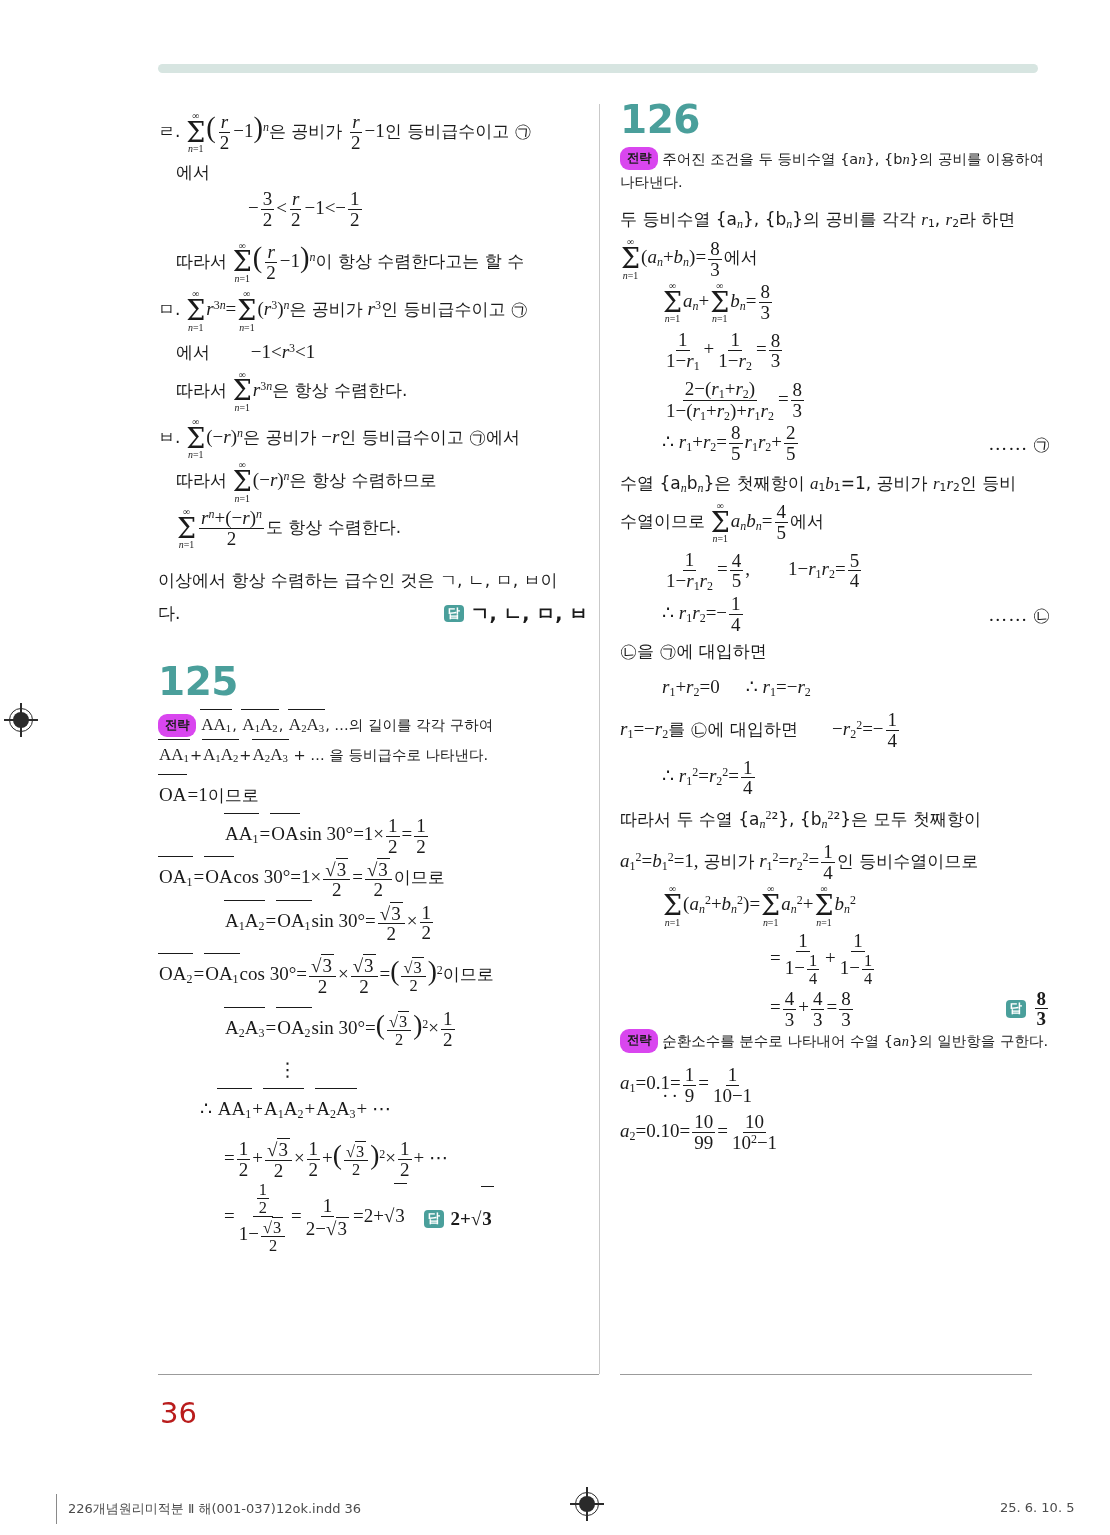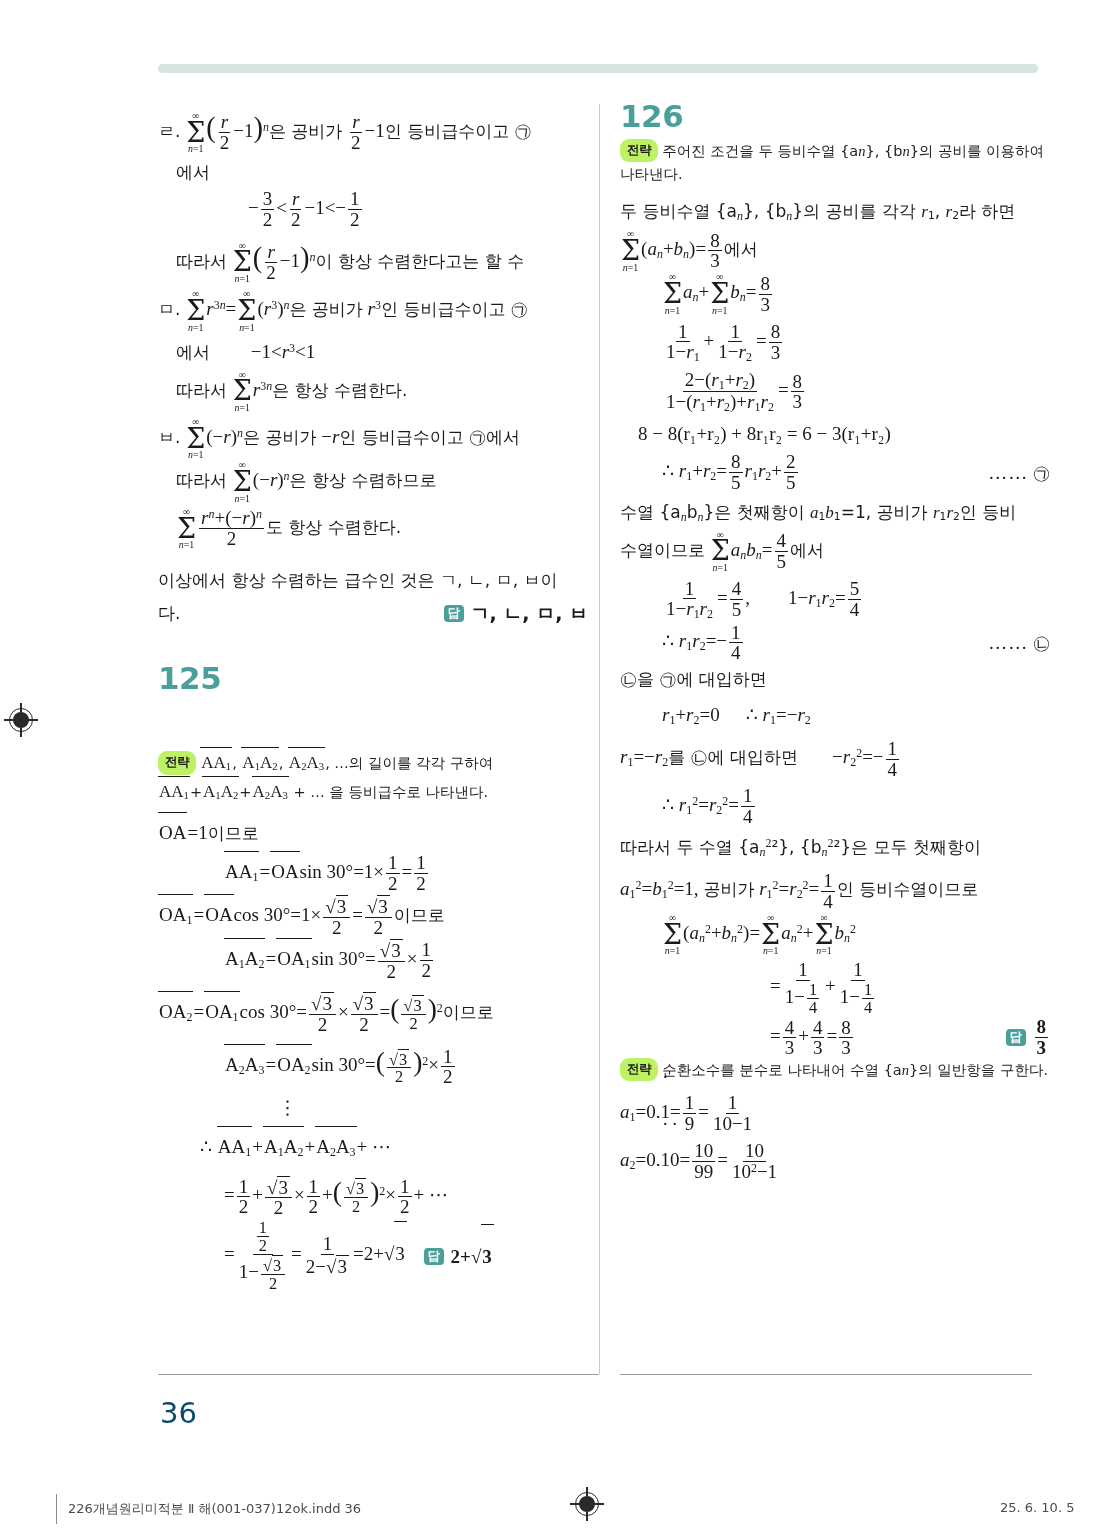--- a/index.html
+++ b/index.html
@@ -28,27 +28,27 @@
   
   .col{position:absolute;top:100px;width:430px;}
   .col-left{left:158px;}
   .col-right{left:620px;}
   .col-divider{position:absolute;left:599px;top:104px;width:1px;height:1270px;background:#c9c9c9;}
   .rule-left{position:absolute;left:158px;top:1374px;width:441px;height:1px;background:#9b9b9b;}
   .rule-right{position:absolute;left:620px;top:1374px;width:412px;height:1px;background:#9b9b9b;}
 
   
   .prob-num{font-family:"DejaVu Sans","Liberation Sans",sans-serif;
-    font-size:31px;font-weight:bold;color:#4a9f9b;letter-spacing:-0.5px;
+    font-size:39px;font-weight:bold;color:#4a9f9b;letter-spacing:-0.5px;
     margin:0 0 6px 0;line-height:1.05;}
 
   
   .strategy{font-family:"DejaVu Sans","Liberation Sans",sans-serif;
     font-size:14.5px;line-height:1.62;color:#222;margin-bottom:6px;}
-  .badge-strategy{display:inline-block;background:#bef264;color:#1d1d1d;
+  .badge-strategy{display:inline-block;background:#d946ef;color:#1d1d1d;
     border-radius:9px;padding:1px 7px 2px 7px;font-size:12.5px;font-weight:bold;
     margin-right:4px;vertical-align:1.5px;letter-spacing:-0.4px;}
   .strategy .mathi{font-family:"Liberation Serif",serif;font-style:italic;}
 
   
   .line{font-size:19px;line-height:1.95;margin:0;white-space:nowrap;}
   .line.wrap{white-space:normal;}
   .ko{font-family:"DejaVu Sans","Liberation Sans",sans-serif;font-size:17px;}
   .mi{font-style:italic;font-family:"Liberation Serif","DejaVu Serif",serif;}
   .ind1{margin-left:18px;}
@@ -90,21 +90,21 @@
   .ans{display:inline-flex;align-items:center;gap:7px;}
   .badge-ans{display:inline-block;background:#4a9f9b;color:#fff;border-radius:4px;
     font-family:"DejaVu Sans","Liberation Sans",sans-serif;font-size:12.5px;
     font-weight:bold;padding:2px 4px 3px 4px;line-height:1;letter-spacing:-0.5px;}
   .ans-text{font-weight:bold;font-size:19px;}
   .dots{letter-spacing:1px;}
 
   
   .page-number{position:absolute;left:160px;top:1396px;
     font-family:"DejaVu Sans","Liberation Sans",sans-serif;
-    font-size:29px;color:#0c4a6e;}
+    font-size:29px;color:#b91c1c;}
   .footer-left{position:absolute;left:68px;top:1500px;
     font-family:"DejaVu Sans","Liberation Sans",sans-serif;
     font-size:13px;color:#4b4b4b;white-space:nowrap;}
   .footer-rule{position:absolute;left:56px;top:1494px;width:1px;height:30px;background:#8a8a8a;}
   .footer-right{position:absolute;left:1000px;top:1500px;
     font-family:"DejaVu Sans","Liberation Sans",sans-serif;
     font-size:13px;color:#4b4b4b;white-space:nowrap;}
 </style>
 </head>
 <body>
@@ -231,21 +231,21 @@
       <span class="line ko">다.</span>
       <span class="ans">
         <span class="badge-ans">답</span>
         <span class="ans-text ko">ㄱ, ㄴ, ㅁ, ㅂ</span>
       </span>
     </div>
 
     <div class="prob-num" style="margin-top:32px;">125</div>
 
     <div class="strategy">
-      <span class="badge-strategy">전략</span><span class="seg" style="font-family:'Liberation Serif',serif;font-size:17px;margin-top:46px;">AA<sub>1</sub></span>,
+      <span class="badge-strategy">전략</span><span class="seg" style="font-family:'Liberation Serif',serif;font-size:17px;">AA<sub>1</sub></span>,
       <span class="seg" style="font-family:'Liberation Serif',serif;font-size:17px;">A<sub>1</sub>A<sub>2</sub></span>,
       <span class="seg" style="font-family:'Liberation Serif',serif;font-size:17px;">A<sub>2</sub>A<sub>3</sub></span><span>, …의 길이를 각각 구하여</span><br>
       <span class="seg" style="font-family:'Liberation Serif',serif;font-size:17px;">AA<sub>1</sub></span>+<span class="seg" style="font-family:'Liberation Serif',serif;font-size:17px;">A<sub>1</sub>A<sub>2</sub></span>+<span class="seg" style="font-family:'Liberation Serif',serif;font-size:17px;">A<sub>2</sub>A<sub>3</sub></span><span> + … 을 등비급수로 나타낸다.</span>
     </div>
 
     <div class="line">
       <span class="seg">OA</span>=1<span class="ko">이므로</span>
     </div>
     <div class="line ind3">
       <span class="seg">AA<sub>1</sub></span>=<span class="seg">OA</span>sin 30°=1×<span class="frac">
@@ -388,21 +388,20 @@
     </div>
     <div class="line ind2" style="line-height:2.6;">
       <span class="frac">
           <span class="num">2−(<span class="mi">r</span><sub>1</sub>+<span class="mi">r</span><sub>2</sub>)</span>
           <span class="den">1−(<span class="mi">r</span><sub>1</sub>+<span class="mi">r</span><sub>2</sub>)+<span class="mi">r</span><sub>1</sub><span class="mi">r</span><sub>2</sub></span>
         </span>=<span class="frac">
           <span class="num">8</span>
           <span class="den">3</span>
         </span>
     </div>
-    <div class="line ind1">8 − 8(r₁+r₂) + 8r₁r₂ = 6 − 3(r₁+r₂)</div>
     <div style="display:flex;align-items:center;">
       <span class="line ind2">
         ∴ <span class="mi">r</span><sub>1</sub>+<span class="mi">r</span><sub>2</sub>=<span class="frac">
             <span class="num">8</span>
             <span class="den">5</span>
           </span><span class="mi">r</span><sub>1</sub><span class="mi">r</span><sub>2</sub>+<span class="frac">
             <span class="num">2</span>
             <span class="den">5</span>
           </span>
       </span>

